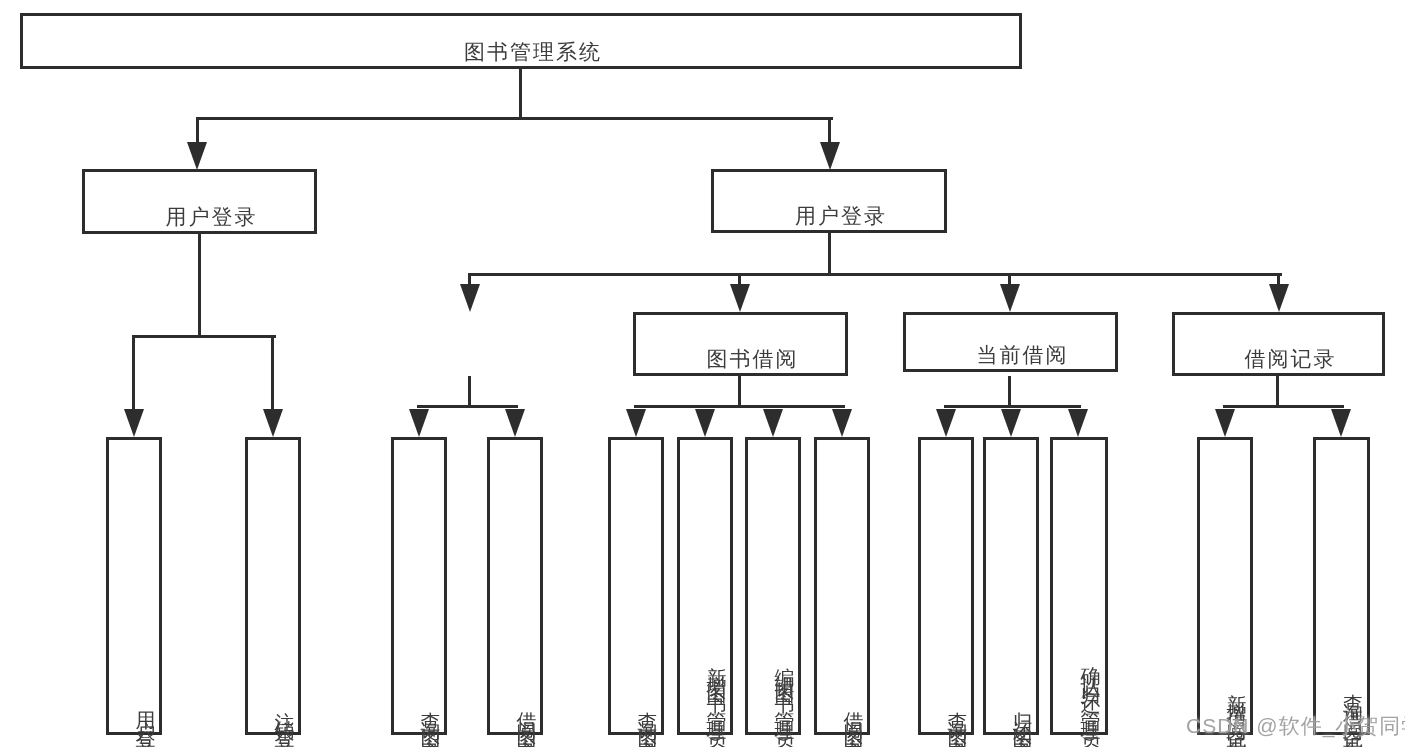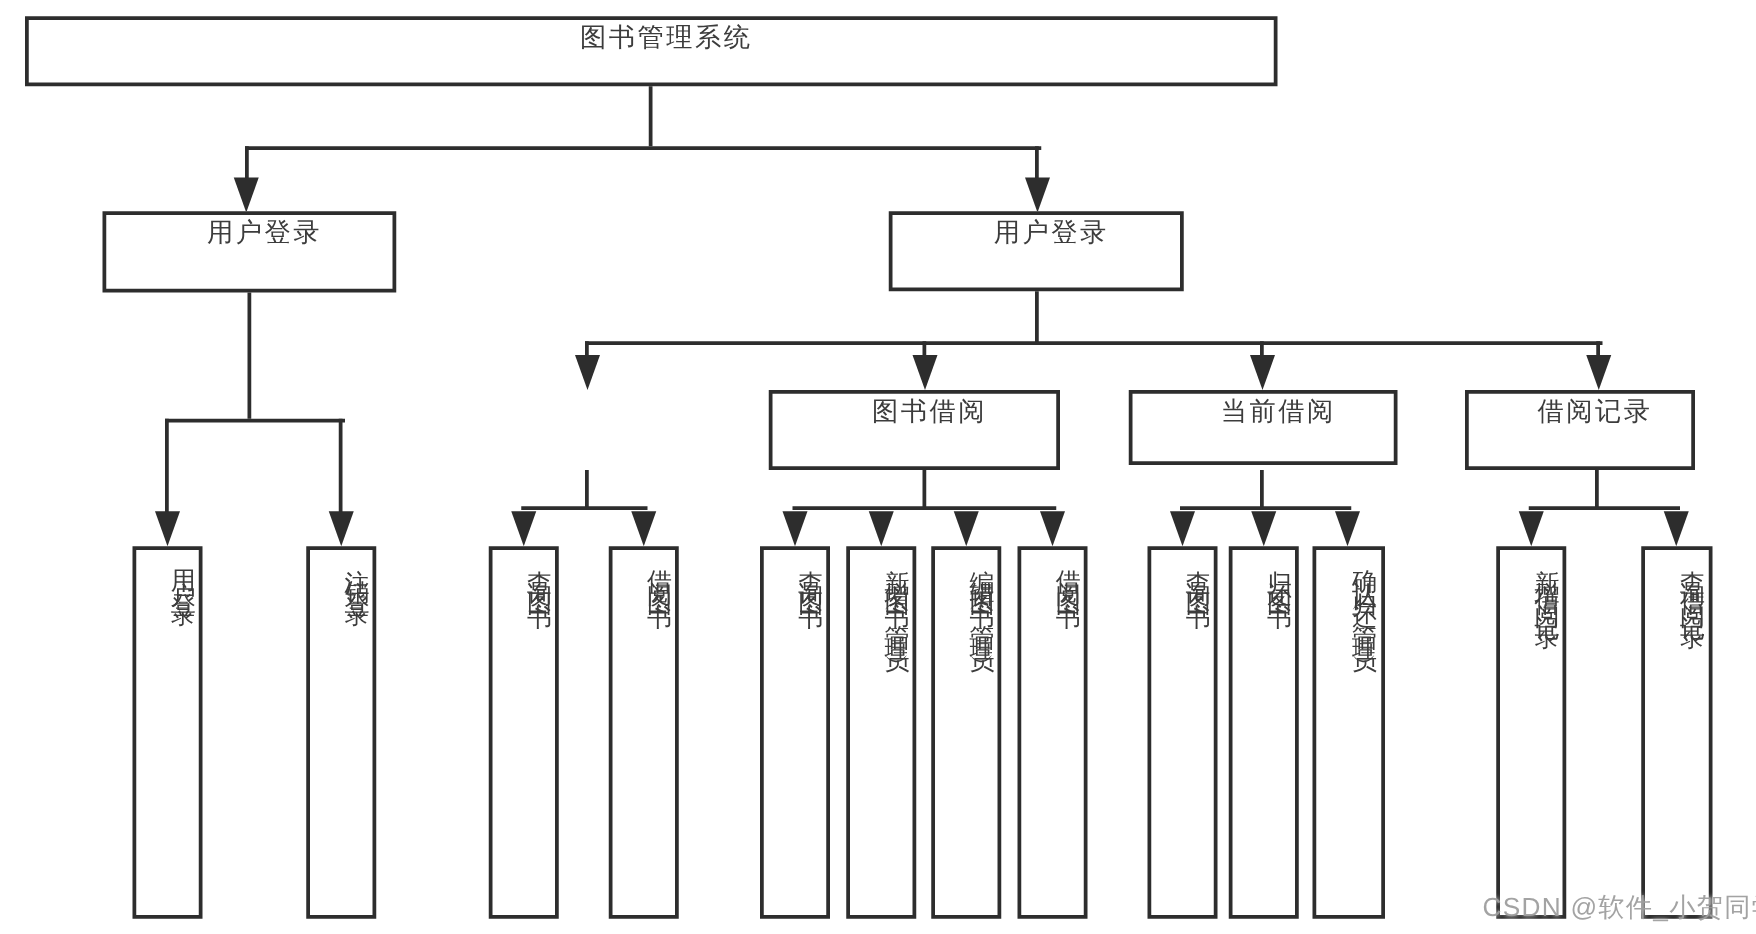--- a/index.html
+++ b/index.html
@@ -10,21 +10,21 @@
     background: #ffffff;
     font-family: "Liberation Sans", "DejaVu Sans", sans-serif;
     overflow: hidden;
   }
   .node {
     position: absolute;
     box-sizing: border-box;
     border: 3px solid #2d2d2d;
     background: #ffffff;
     display: flex;
-    align-items: flex-start;
+    align-items: flex-end;
     justify-content: center;
     color: #3c3c3c;
     padding-left: 24px;
   }
   .h-node span {
     font-size: 21px;
     letter-spacing: 2px;
     white-space: nowrap;
   }
   .v-node span {
@@ -92,27 +92,27 @@
   <div class="line" style="left:468px; top:273px; width:814px; height:3px"></div>
   <div class="line" style="left:468px; top:273px; width:3px; height:14px"></div>
   <div class="line" style="left:738px; top:273px; width:3px; height:14px"></div>
   <div class="line" style="left:1008px; top:273px; width:3px; height:14px"></div>
   <div class="line" style="left:1277px; top:273px; width:3px; height:14px"></div>
   <div class="arrow" style="left:460px; top:284px"></div>
   <div class="arrow" style="left:730px; top:284px"></div>
   <div class="arrow" style="left:1000px; top:284px"></div>
   <div class="arrow" style="left:1269px; top:284px"></div>
 
-  <div class="node h-node" style="left:615px; top:312px; width:233px; height:64px">
+  <div class="node h-node" style="left:633px; top:312px; width:215px; height:64px">
     <span>图书借阅</span>
   </div>
   <div class="node h-node" style="left:903px; top:312px; width:215px; height:60px">
     <span>当前借阅</span>
   </div>
-  <div class="node h-node" style="left:1172px; top:312px; width:184px; height:64px">
+  <div class="node h-node" style="left:1172px; top:312px; width:213px; height:64px">
     <span>借阅记录</span>
   </div>
 
   <div class="line" style="left:468px; top:376px; width:3px; height:32px"></div>
   <div class="line" style="left:738px; top:376px; width:3px; height:32px"></div>
   <div class="line" style="left:1008px; top:376px; width:3px; height:32px"></div>
   <div class="line" style="left:1276px; top:376px; width:3px; height:32px"></div>
 
   <div class="line" style="left:417px; top:405px; width:101px; height:3px"></div>
   <div class="line" style="left:634px; top:405px; width:211px; height:3px"></div>

